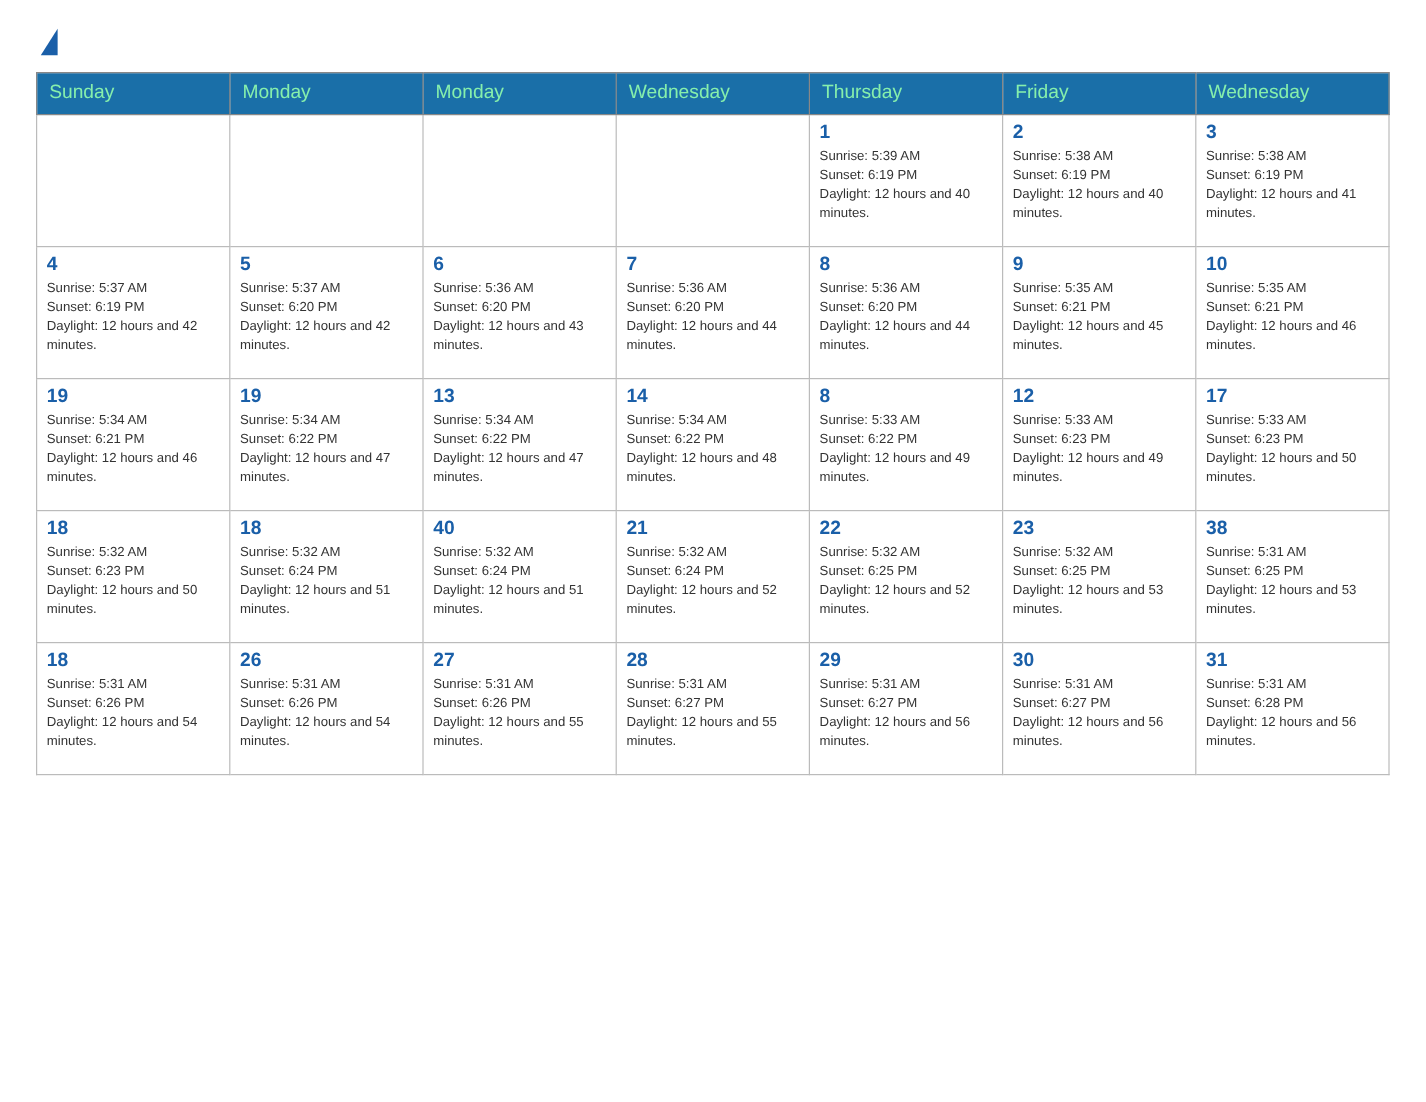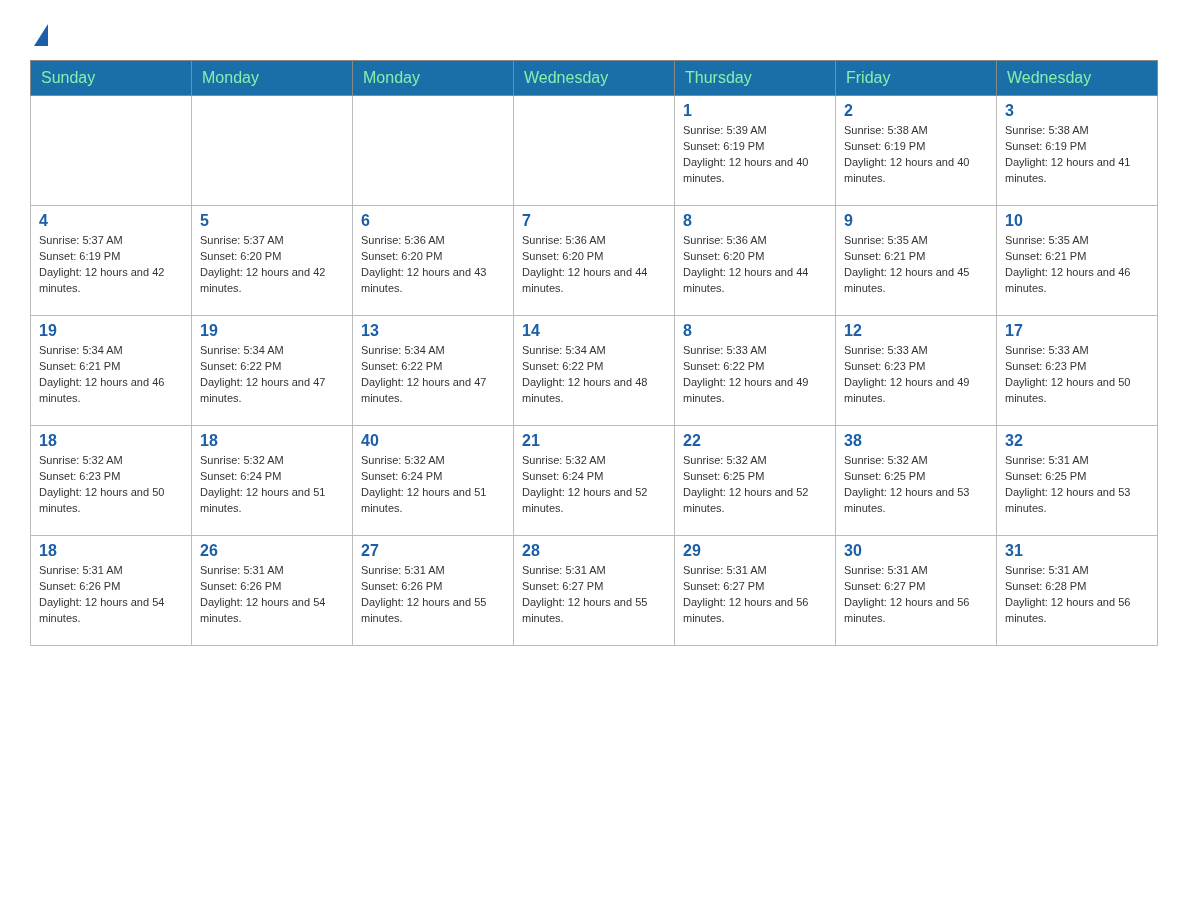--- a/index.html
+++ b/index.html
@@ -224,25 +224,25 @@
         </td>
         <td>
           <span class="day-num">21</span>
           <div class="day-info">Sunrise: 5:32 AM<br>Sunset: 6:24 PM<br>Daylight: 12 hours and 52 minutes.</div>
         </td>
         <td>
           <span class="day-num">22</span>
           <div class="day-info">Sunrise: 5:32 AM<br>Sunset: 6:25 PM<br>Daylight: 12 hours and 52 minutes.</div>
         </td>
         <td>
+          <span class="day-num">23</span>
+          <div class="day-info">Sunrise: 5:32 AM<br>Sunset: 6:25 PM<br>Daylight: 12 hours and 53 minutes.</div>
+        </td>
+        <td>
           <span class="day-num">38</span>
-          <div class="day-info">Sunrise: 5:32 AM<br>Sunset: 6:25 PM<br>Daylight: 12 hours and 53 minutes.</div>
-        </td>
-        <td>
-          <span class="day-num">32</span>
           <div class="day-info">Sunrise: 5:31 AM<br>Sunset: 6:25 PM<br>Daylight: 12 hours and 53 minutes.</div>
         </td>
       </tr>
       <tr>
         <td>
           <span class="day-num">18</span>
           <div class="day-info">Sunrise: 5:31 AM<br>Sunset: 6:26 PM<br>Daylight: 12 hours and 54 minutes.</div>
         </td>
         <td>
           <span class="day-num">26</span>

